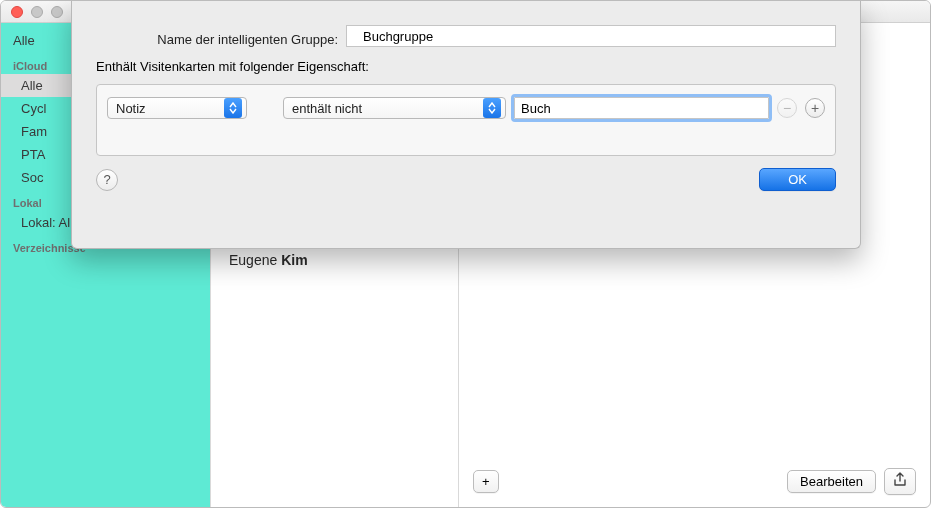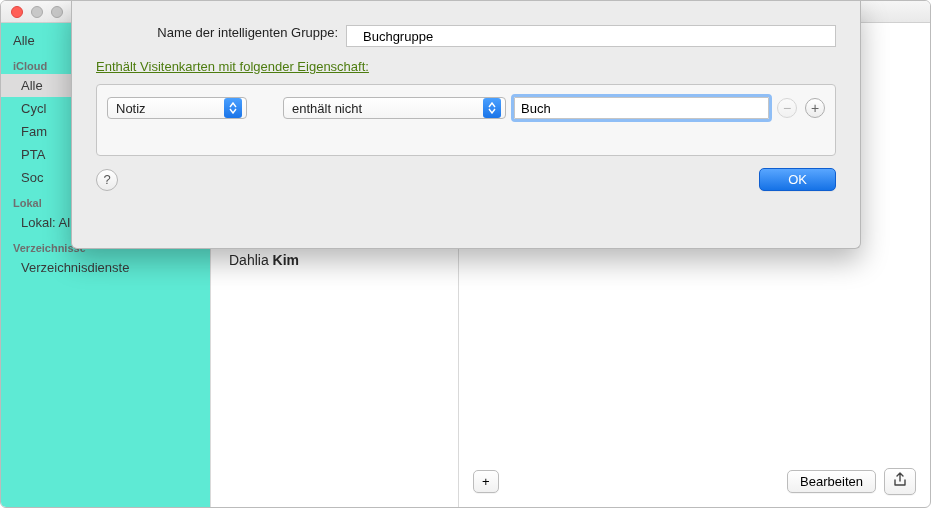--- a/index.html
+++ b/index.html
@@ -124,32 +124,32 @@
     left: 70px;
     width: 790px;
     height: 248px;
     background: #ececec;
     border: 1px solid #b8b8b8;
     border-top: none;
     border-radius: 0 0 6px 6px;
     box-shadow: 0 12px 28px rgba(0,0,0,0.28);
     padding: 24px 24px 14px 24px;
   }
-  .sheet-row { display: flex; align-items: flex-start; margin-bottom: 12px; }
+  .sheet-row { display: flex; align-items: flex-end; margin-bottom: 12px; }
   .sheet-label { width: 250px; text-align: right; color: #222; font-size: 13px; padding-right: 8px; }
   .sheet-input {
     flex: 1;
     border: 1px solid #c5c5c5;
     background: #fff;
     border-radius: 0;
     height: 22px;
     padding: 2px 16px;
     font-size: 13px;
   }
-  .sheet-sub { font-size: 13px; color: #4d7c0f; margin: 6px 0 10px 0; padding-left: 0; text-decoration: underline; }
+  .sheet-sub { font-size: 13px; color: #000000; margin: 6px 0 10px 0; padding-left: 0; }
 
   .rules-box {
     border: 1px solid #c5c5c5;
     background: #f7f7f7;
     border-radius: 4px;
     padding: 12px 10px 36px 10px;
   }
   .rule-row { display: flex; align-items: center; gap: 8px; }
 
   .popup {
@@ -240,36 +240,35 @@
       <div class="sb-item selected">Alle</div>
       <div class="sb-item">Cycl</div>
       <div class="sb-item">Fam</div>
       <div class="sb-item">PTA</div>
       <div class="sb-item">Soc</div>
 
       <div class="sb-heading">Lokal</div>
       <div class="sb-item">Lokal: Alle</div>
 
       <div class="sb-heading">Verzeichnisse</div>
-      <div class="sb-item">Verzeichnisdienste</div>
     </div>
 
     <div class="contacts-col">
       <div style="height:28px"></div>
       <div class="contact-row">
         <span>Nick</span>
         <span class="ln">Jones</span>
       </div>
       <div class="section-letter">K</div>
       <div class="contact-row"><span>Ashley</span> <span class="ln">Kamin</span></div>
       <div class="contact-row"><span>Priyanka</span> <span class="ln">Kanse</span></div>
       <div class="contact-row"><span>Victoria</span> <span class="ln">Kassel</span></div>
       <div class="contact-row"><span>Alexis</span> <span class="ln">Kay</span></div>
       <div class="contact-row"><span>Kim</span> <span class="ln">Kilgo</span></div>
-      <div class="contact-row"><span>Dahlia</span> <span class="ln">Kim</span></div>
+      <div class="contact-row"><span>Eugene</span> <span class="ln">Kim</span></div>
     </div>
 
     <div class="detail">
       <div class="detail-grid">
         <div class="d-label">Privat</div>
         <div class="d-value">c.isanhart@icloud.com</div>
         <div class="d-label">Geburtstag</div>
         <div class="d-value">25. Februar</div>
         <div class="d-label">Privat</div>
         <div class="d-value">62 Dahlia Dr

